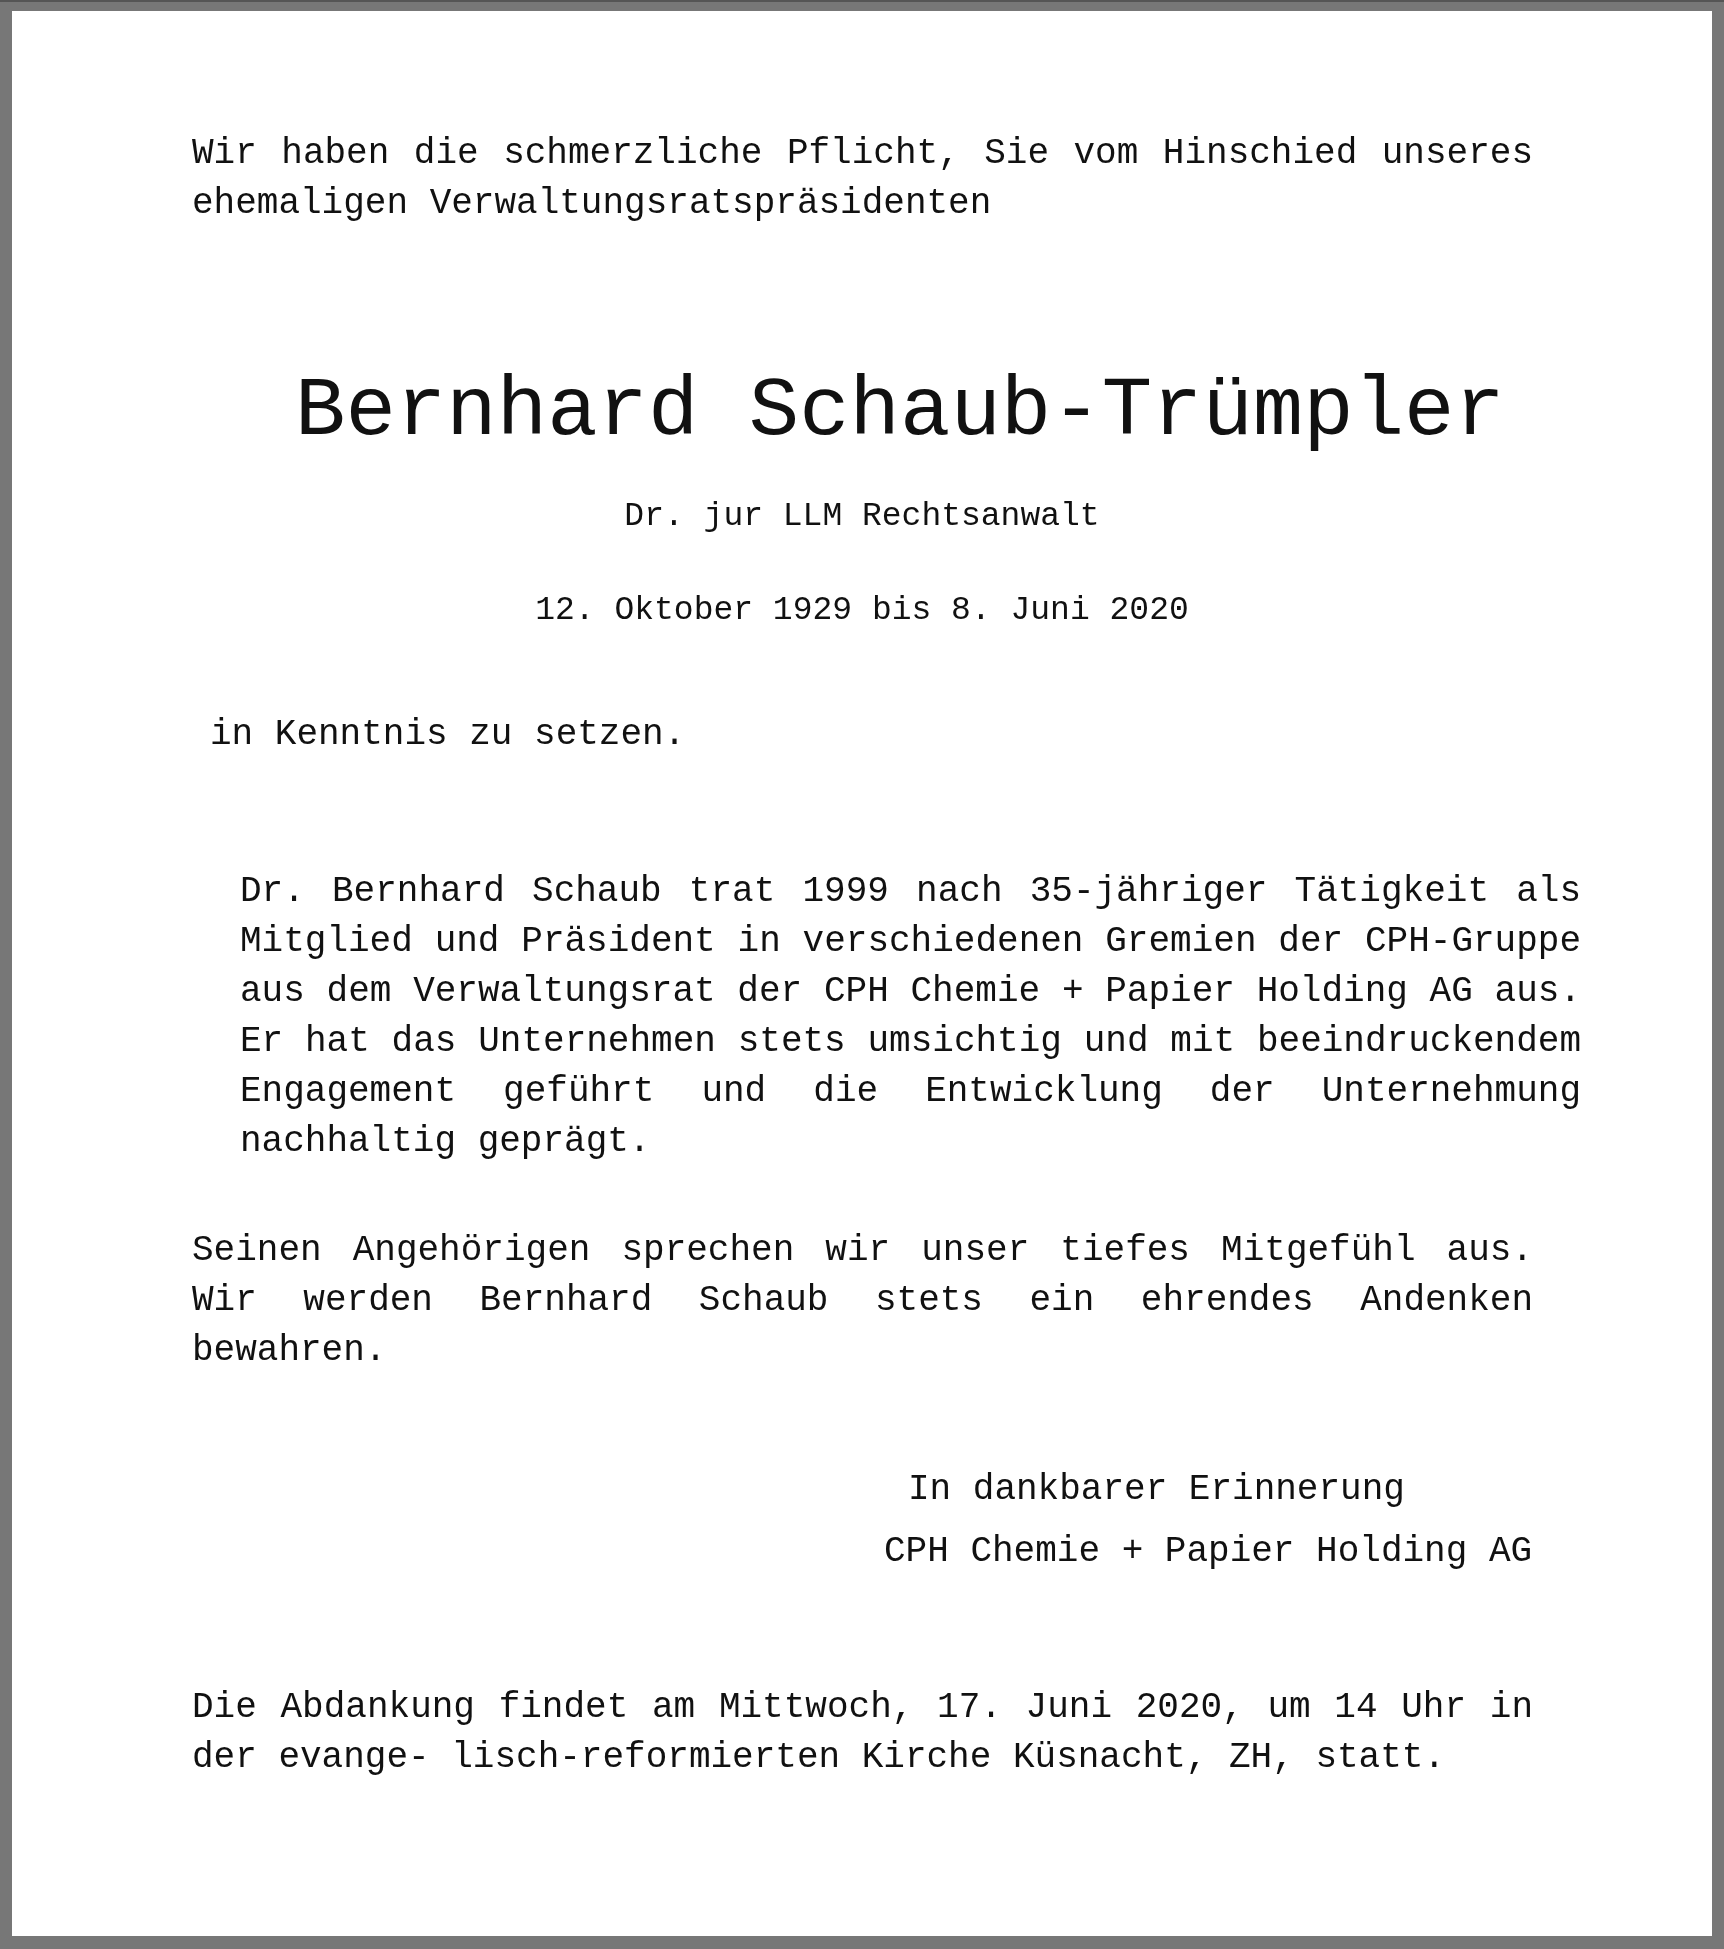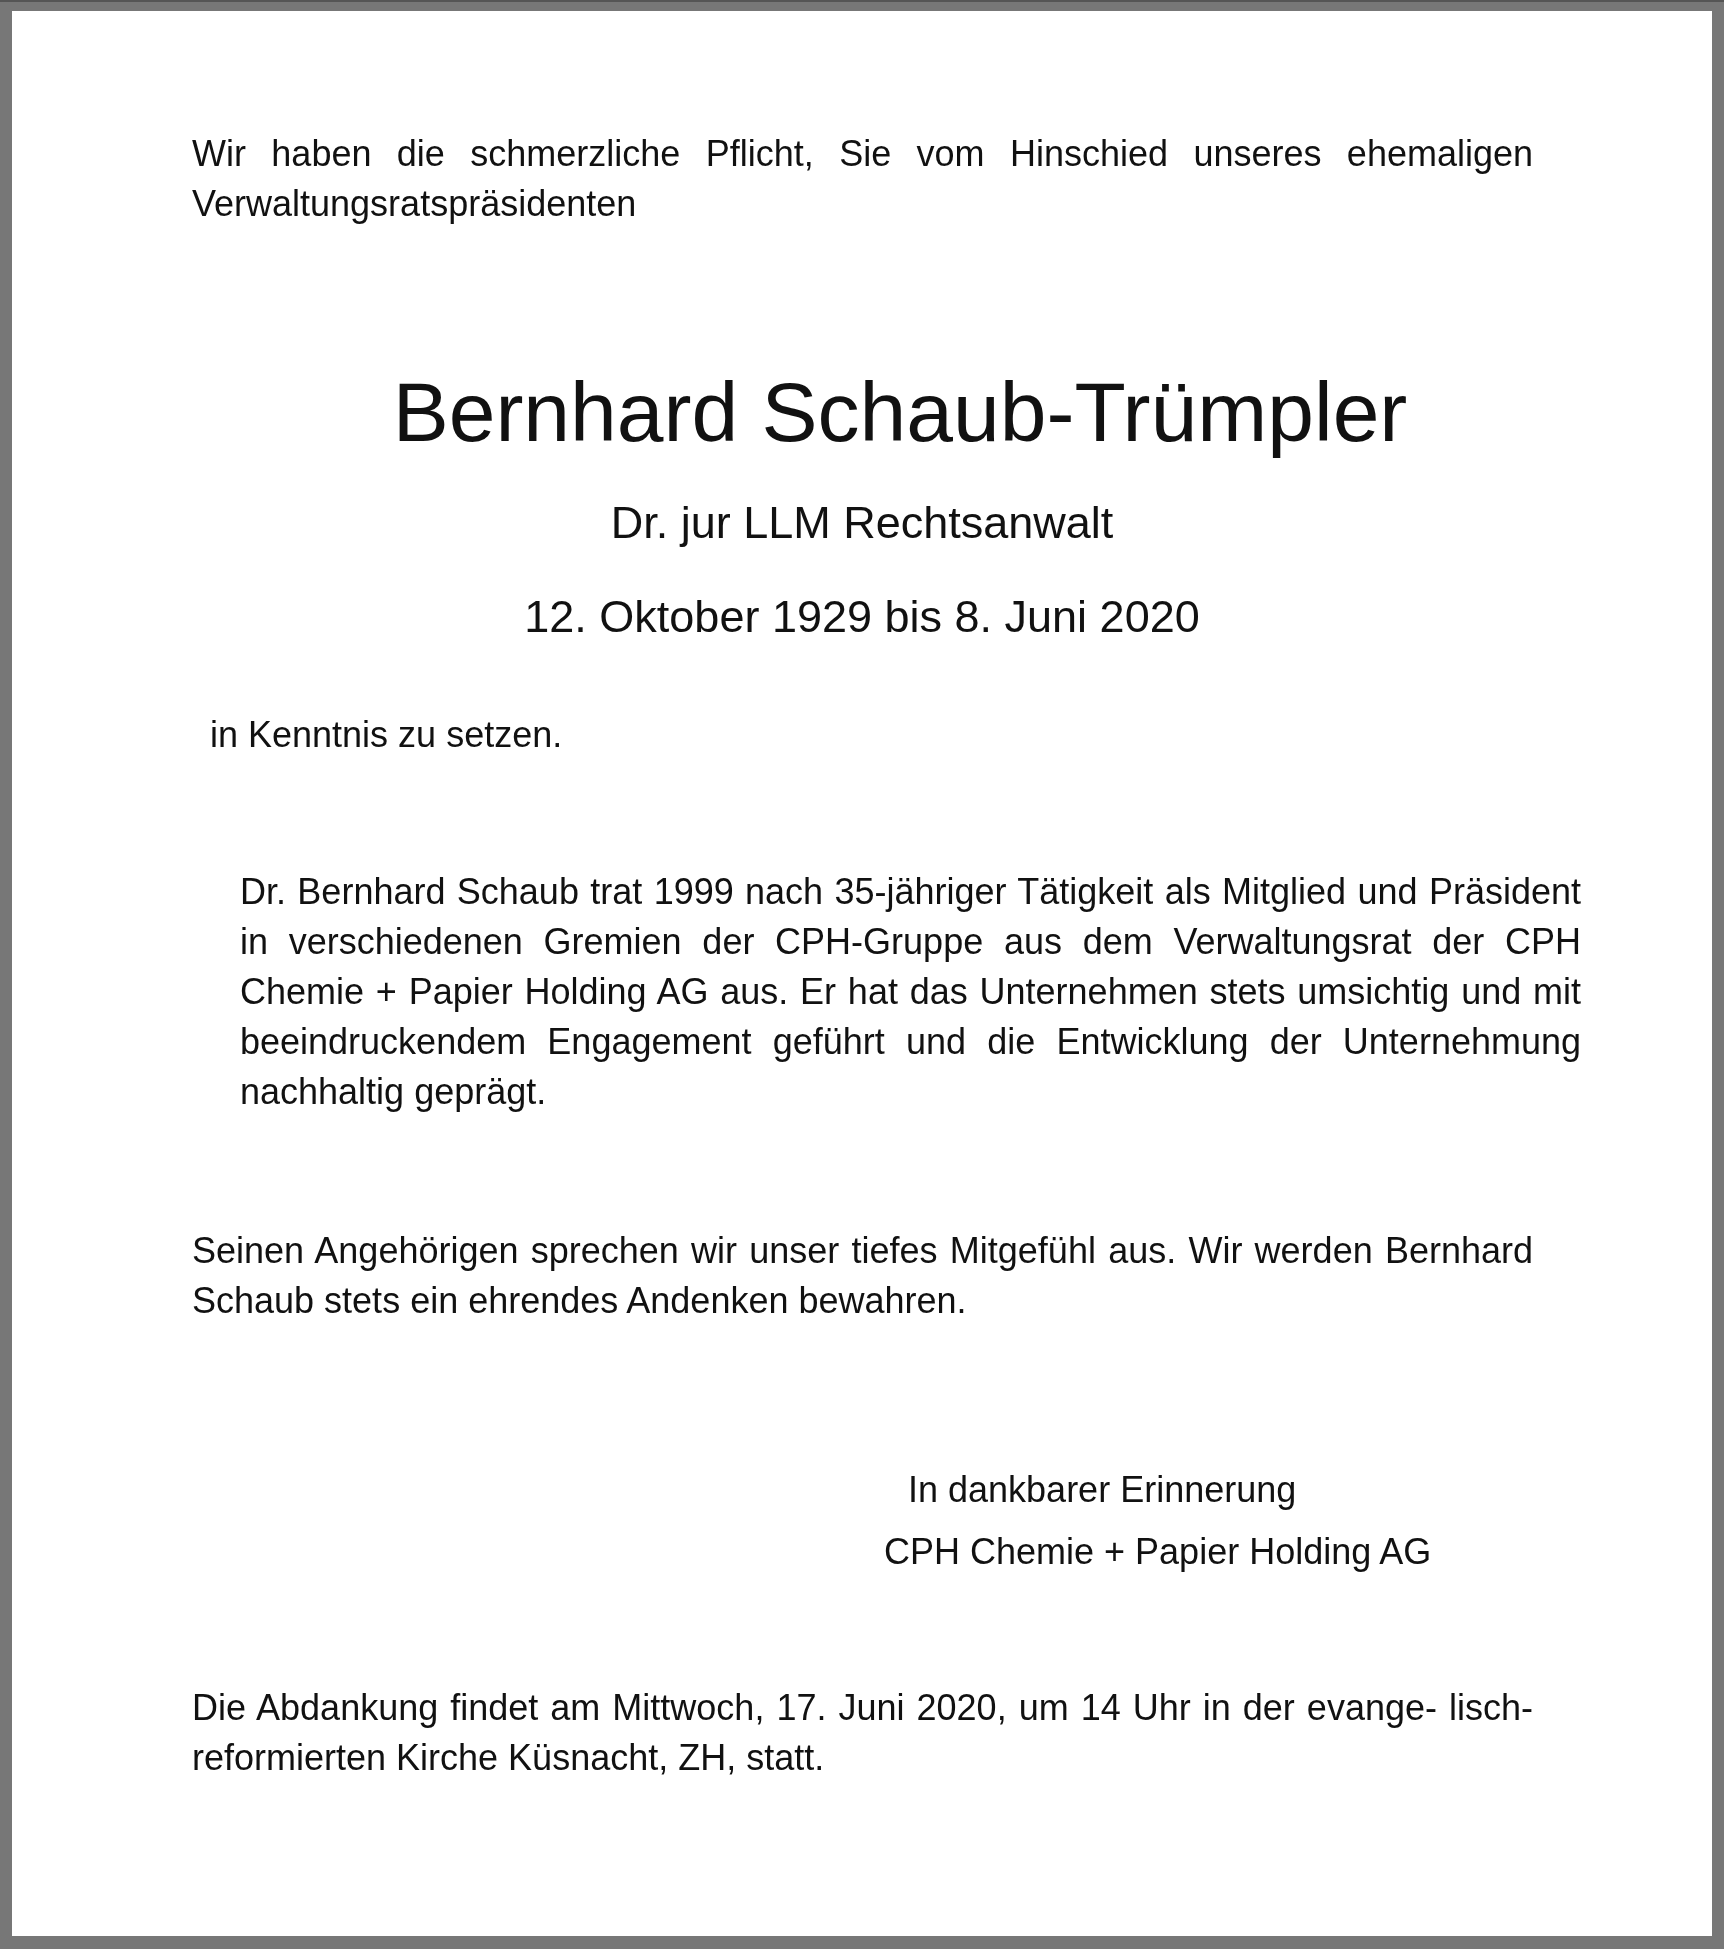--- a/index.html
+++ b/index.html
@@ -1,23 +1,23 @@
 <!DOCTYPE html>
 <html><head>
 <meta charset="utf-8">
 <style>
   html, body { margin:0; padding:0; }
   body { width:1724px; height:1949px; background:#777777; position:relative; overflow:hidden; font-family:"Liberation Sans", sans-serif; color:#111; }
   .topline { position:absolute; left:0; top:0; width:1724px; height:2px; background:#555; }
-  .page { position:absolute; left:12px; top:11px; width:1700px; height:1925px; background:#ffffff; }
+  .page { position:absolute; left:12px; top:11px; width:1700px; height:1925px; background:#ffffff;font-family:Liberation Mono, monospace; }
   .line { position:absolute; white-space:nowrap; line-height:1; font-size:36px; }
   .just { position:absolute; left:180px; width:1341px; font-size:36px; line-height:50px; text-align:justify; text-align-last:left; }
   .center { position:absolute; left:0; width:1700px; text-align:center; white-space:nowrap; line-height:1; }
   .name { font-size:84px; }
-  .sub { font-size:45px; }
+  .sub { font-size:33px; }
 </style>
 </head>
 <body>
 
 <div class="topline"></div>
 <div class="page">
 
   <div class="just" style="top:118px;">Wir haben die schmerzliche Pflicht, Sie vom Hinschied unseres ehemaligen Verwaltungsratspräsidenten</div>
 
   <div class="center name" style="top:359px;margin-left:38px;">Bernhard Schaub-Trümpler</div>

